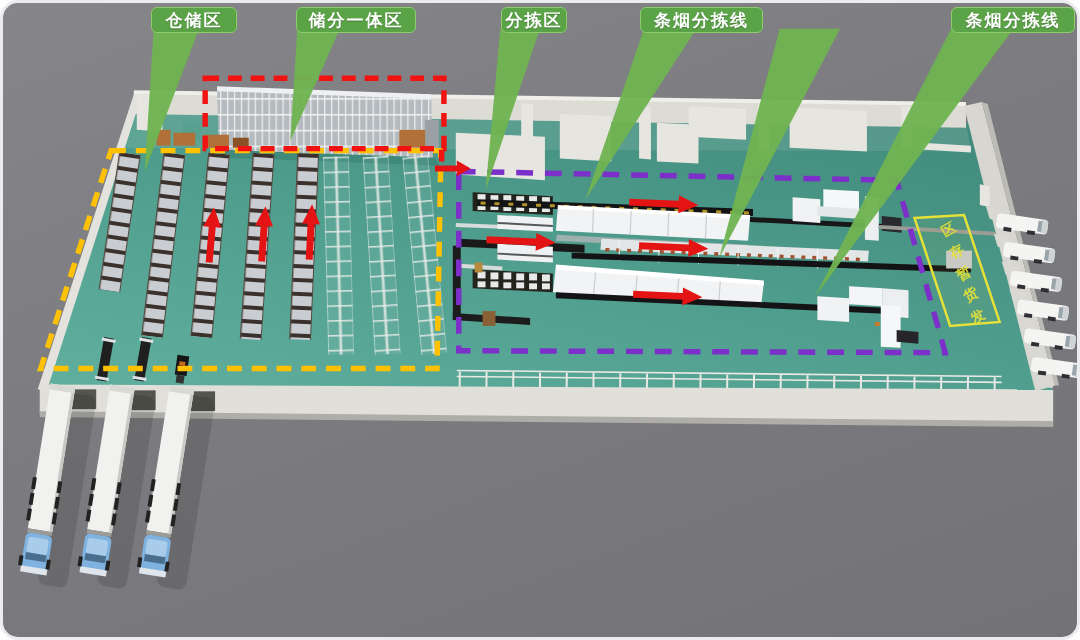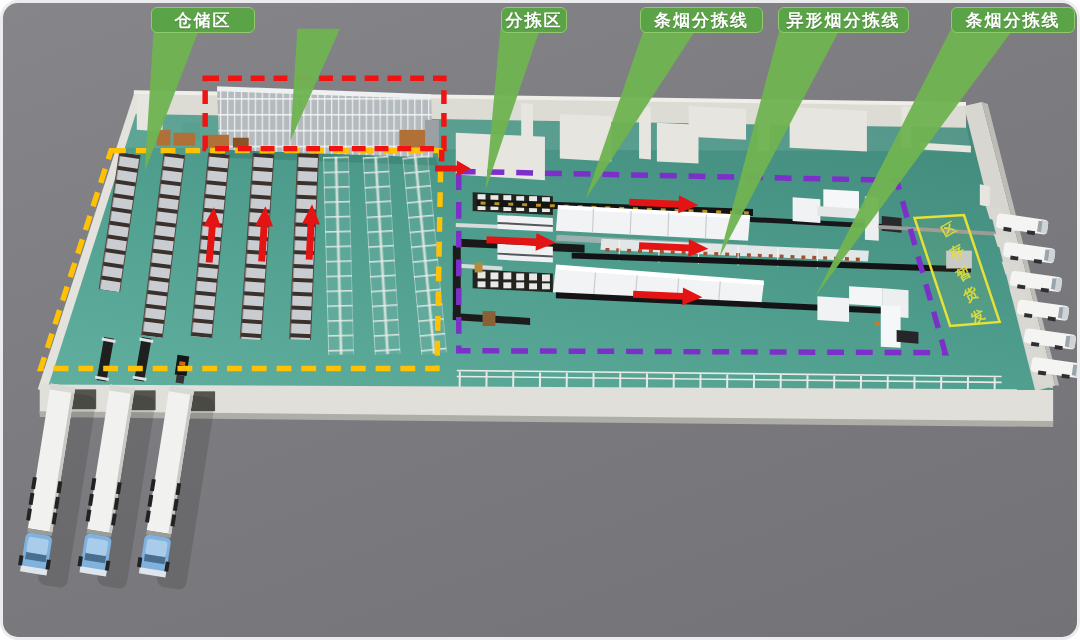--- a/index.html
+++ b/index.html
@@ -12,21 +12,21 @@
   .scene{position:absolute;left:0;top:0;width:100%;height:100%;}
   
   .callout{
     position:absolute;top:4px;height:26px;border-radius:6px;
     background:var(--label-green,#5ba347);
     border:1.5px solid var(--label-green-border,#8fcb6b);
     color:#fff;font-size:17px;font-weight:600;letter-spacing:2px;
     display:flex;align-items:center;justify-content:center;
     box-sizing:border-box;z-index:30;text-shadow:0 1px 1px rgba(0,0,0,.25);
   }
-  .lb1{left:148px;width:104px}
+  .lb1{left:148px;width:86px}
   .lb2{left:293px;width:120px}
   .lb3{left:498px;width:66px}
   .lb4{left:637px;width:123px}
   .lb5{left:775px;width:131px}
   .lb6{left:948px;width:124px}
   
   .floor-sign{position:absolute;left:920px;top:222px;width:70px;height:110px;z-index:12;pointer-events:none;}
   .floor-sign span{
     position:absolute;left:0;top:0;font-size:14px;font-weight:700;
     color:var(--sign-yellow,#e5e138);opacity:.92;transform-origin:center;
@@ -435,23 +435,23 @@
       <polygon class="tail" points="150,26 196,26 141,170"></polygon>
       <polygon class="tail" points="295,26 338,26 288,139"></polygon>
       <polygon class="tail" points="500,26 540,26 485,189"></polygon>
       <polygon class="tail" points="645,26 698,26 586,198"></polygon>
       <polygon class="tail" points="782,26 843,26 721,257"></polygon>
       <polygon class="tail" points="955,26 1018,26 818,296"></polygon>
     </g>
   </svg>
 
   <div class="callout lb1">仓储区</div>
+  <div class="callout lb2">储分一体区</div>
   <div class="callout lb3">分拣区</div>
   <div class="callout lb4">条烟分拣线</div>
-  <div class="callout lb5">异形烟分拣线</div>
   <div class="callout lb6">条烟分拣线</div>
 
   <div class="floor-sign">
         <span>发</span>
         <span>货</span>
         <span>暂</span>
         <span>存</span>
         <span>区</span>
       </div>
 

